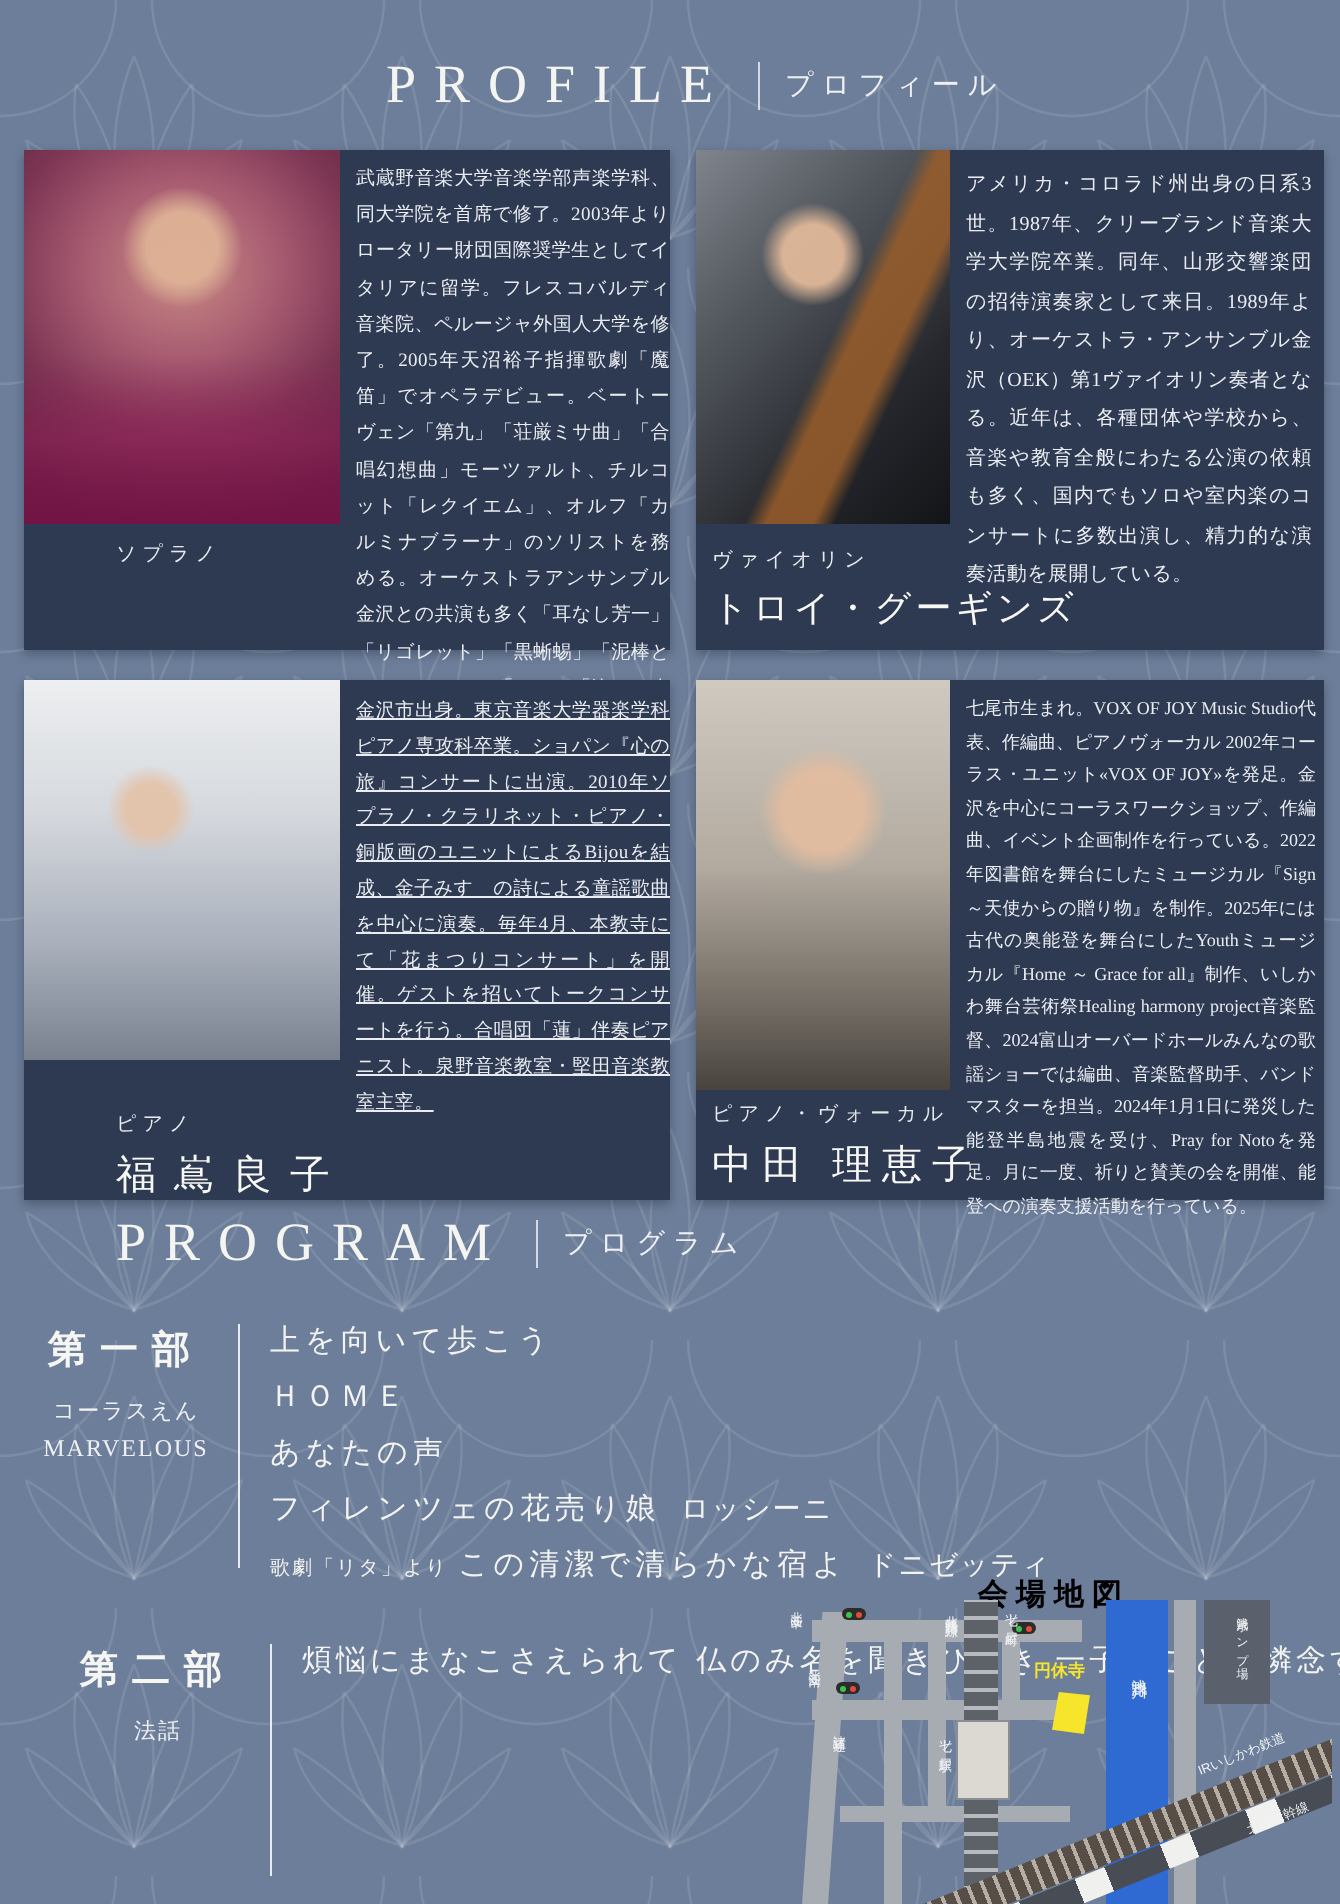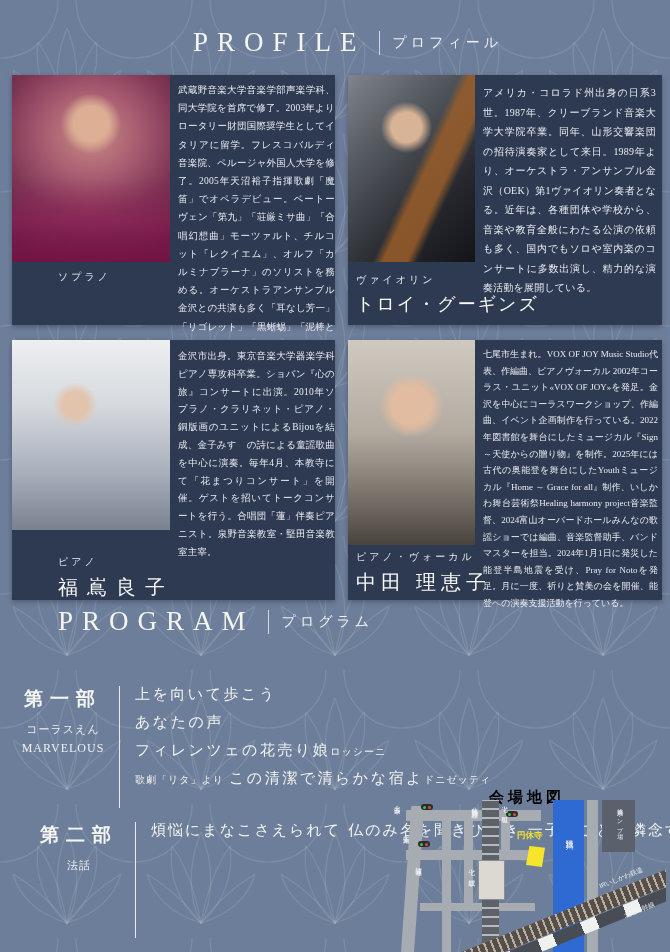--- a/index.html
+++ b/index.html
@@ -38,36 +38,36 @@
       linear-gradient(180deg,#cfc9c0 0%,#b3aba0 45%,#6d675f 82%,#48433d 100%);}
   .caption{position:absolute;}
   .cap1{left:46px;top:195px;} .cap2{left:8px;top:198px;}
   .cap3{left:46px;top:199px;margin-top:16px;} .cap4{left:8px;top:210px;}
   .role{font-size:10px;letter-spacing:3px;color:#e6e9ee;margin-bottom:5px;}
   .pname{font-size:20px;letter-spacing:9px;color:#f7f7f4;white-space:nowrap;}
   .pname.narrow{font-size:18px;letter-spacing:2px;}
   .bio{position:absolute;margin:0;text-align:justify;color:#e9ecf1;}
   .b1{left:166px;top:6px;width:157px;font-size:9.5px;line-height:18.2px;letter-spacing:.2px;}
   .b2{left:135px;top:8px;width:173px;font-size:10px;line-height:19.5px;letter-spacing:.2px;}
-  .b3{left:166px;top:8px;width:157px;font-size:9.5px;line-height:17.8px;letter-spacing:.2px;}
+  .b3{left:166px;top:8px;width:157px;font-size:9.5px;line-height:17.8px;letter-spacing:.2px;text-decoration:underline;}
   .b4{left:135px;top:6px;width:175px;font-size:9px;line-height:16.6px;}
 
   
   .part{position:absolute;display:flex;align-items:stretch;}
-  .p1{left:20px;top:684px;height:124px;font-family:Liberation Serif, serif;}
+  .p1{left:20px;top:660px;height:124px;font-family:Liberation Serif, serif;}
   .p2{left:36px;top:820px;height:118px;}
   .part-left{width:86px;flex:none;text-align:center;padding-top:2px;}
   .part-title{font-size:19px;font-weight:bold;letter-spacing:7px;color:#f5f6f2;white-space:nowrap;}
   .part-sub{font-size:11px;letter-spacing:1px;margin-top:10px;color:#eef0f3;}
   .part-sub2{font-size:12px;letter-spacing:1px;margin-top:4px;color:#eef0f3;}
   .part-divider{width:1px;flex:none;background:rgba(255,255,255,.85);margin:2px 15px 0 13px;}
   .song-list{display:flex;flex-direction:column;gap:9px;padding-top:1px;}
   .song{font-size:15px;letter-spacing:2.5px;white-space:nowrap;color:#f3f4f1;}
   .song .pre{font-size:10px;letter-spacing:1px;margin-right:5px;}
-  .song .comp{font-size:10px;letter-spacing:1px;}
+  .song .comp{font-size:14px;letter-spacing:1px;margin-left:10px;}
   .song .pre:empty,.song .comp:empty{display:none;}
   .pline-list{display:flex;flex-direction:row;gap:7px;padding-top:1px;}
   .pline{font-size:15px;letter-spacing:2px;white-space:nowrap;color:#f3f4f1;}
 
   
   .map-title{position:absolute;left:489px;top:788px;font-size:15px;font-weight:bold;
              letter-spacing:4px;color:#000000;}
   .map{position:absolute;left:390px;top:800px;width:276px;height:152px;overflow:hidden;}
   .map *{position:absolute;}
   .mroad{background:#a7abb2;}
@@ -165,20 +165,23 @@
       <div class="part-title">第一部</div>
       <div class="part-sub">コーラスえん</div>
       <div class="part-sub2">MARVELOUS</div>
     </div>
     <div class="part-divider"></div>
     <div class="song-list">
       <div class="song">
         <span class="title">上を向いて歩こう</span>
       </div>
       <div class="song">
+        <span class="title">ＨＯＭＥ</span>
+      </div>
+      <div class="song">
         <span class="title">あなたの声</span>
       </div>
       <div class="song">
         <span class="title">フィレンツェの花売り娘</span><span class="comp">ロッシーニ</span>
       </div>
       <div class="song">
         <span class="pre">歌劇「リタ」より</span><span class="title">この清潔で清らかな宿よ</span><span class="comp">ドニゼッティ</span>
       </div>
     </div>
   </section>

